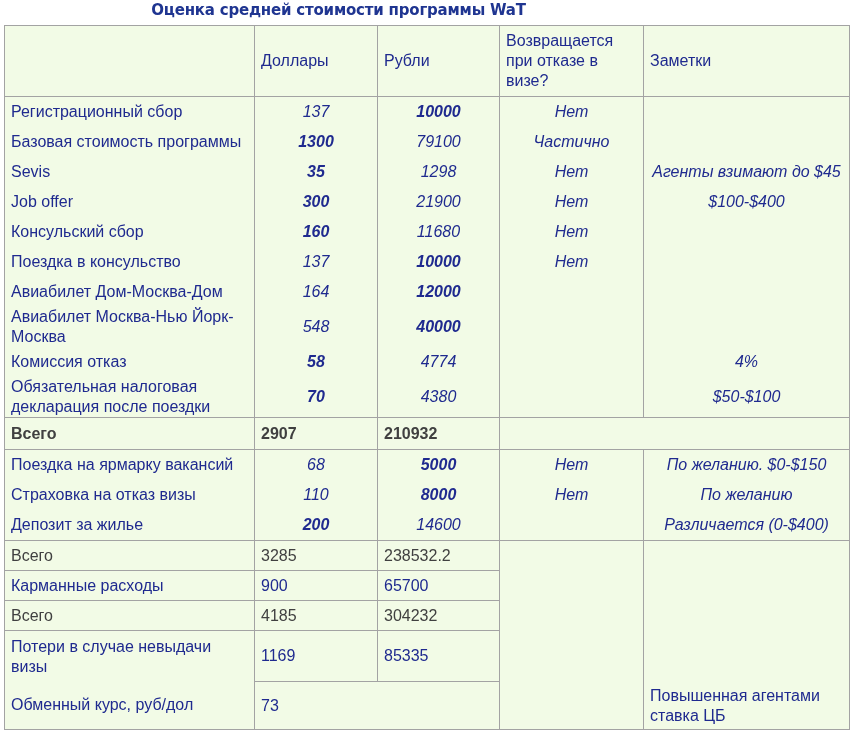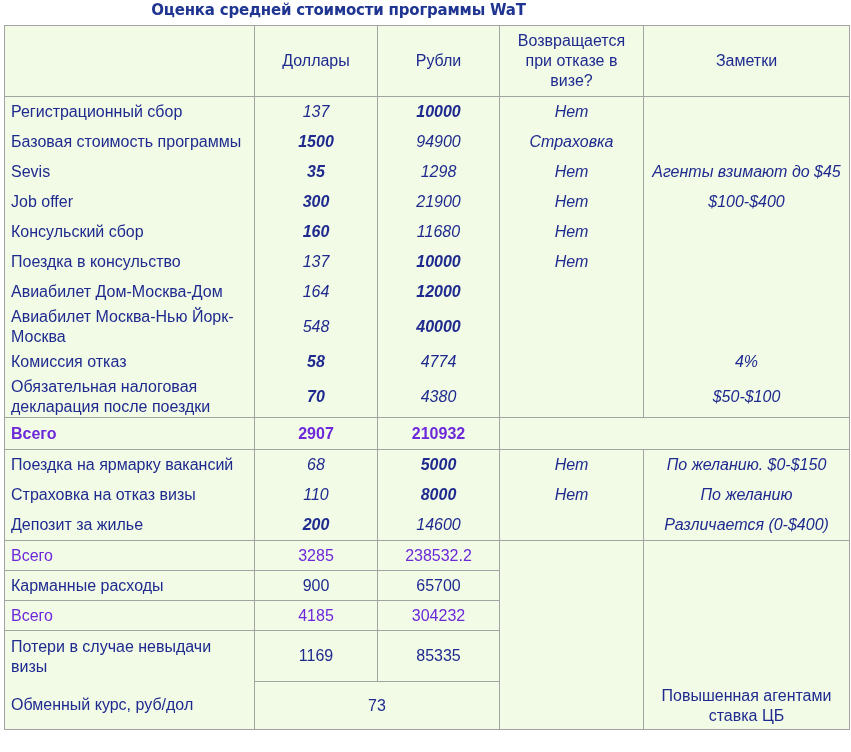--- a/index.html
+++ b/index.html
@@ -1,28 +1,28 @@
 <!DOCTYPE html>
 <html><head>
 <meta charset="utf-8">
 <style>
   html, body { margin: 0; padding: 0; background: #ffffff; }
   body { width: 851px; height: 752px; overflow: hidden; position: relative; font-family: "Liberation Sans", sans-serif; color: #1f2a8f; }
   .title { position: absolute; left: 0; top: 1px; width: 677px; text-align: center; font-family: "DejaVu Sans", sans-serif; font-weight: bold; font-size: 15px; color: #1f3591; letter-spacing: -0.2px; }
   table.grid { position: absolute; left: 4px; top: 25px; width: 845px; border-collapse: collapse; table-layout: fixed; background: #f2fbe6; }
   table.grid td { border: 1px solid #a3a3a3; padding: 0 6px; font-size: 16px; line-height: 20px; vertical-align: middle; }
   col.c1 { width: 250px; } col.c2 { width: 123px; } col.c3 { width: 122px; } col.c4 { width: 144px; } col.c5 { width: 206px; }
-  .center { text-align: center; }
+  .center { text-align: left; }
   .hdr td { height: 70px; }
   .stack { padding-top: 3px; padding-bottom: 3px; }
   .line { height: 30px; display: flex; align-items: center; }
   .line.two { height: 40px; }
   .stack.center .line { justify-content: center; font-style: italic; }
   .b { font-weight: bold; }
-  .orange { color: #6d28d9; }
+  .orange { color: #404040; }
   .row-total1 td { height: 31px; }
   .row-31 td { height: 29px; }
   .lossblk { height: 50px; display: flex; align-items: center; }
   .rateblk { height: 46px; display: flex; align-items: center; }
   .notes-bottom { vertical-align: bottom !important; padding-bottom: 3px !important; }
 </style>
 </head>
 <body>
 
 <div class="title">Оценка средней стоимости программы WaT</div>
@@ -53,45 +53,45 @@
       <div class="line">Job offer</div>
       <div class="line">Консульский сбор</div>
       <div class="line">Поездка в консульство</div>
       <div class="line">Авиабилет Дом-Москва-Дом</div>
       <div class="line two">Авиабилет Москва-Нью Йорк-Москва</div>
       <div class="line">Комиссия отказ</div>
       <div class="line two">Обязательная налоговая декларация  после поездки</div>
     </td>
     <td class="stack center">
       <div class="line">137</div>
-      <div class="line b">1500</div>
+      <div class="line b">1300</div>
       <div class="line b">35</div>
       <div class="line b">300</div>
       <div class="line b">160</div>
       <div class="line">137</div>
       <div class="line">164</div>
       <div class="line two">548</div>
       <div class="line b">58</div>
       <div class="line two b">70</div>
     </td>
     <td class="stack center">
       <div class="line b">10000</div>
-      <div class="line">94900</div>
+      <div class="line">79100</div>
       <div class="line">1298</div>
       <div class="line">21900</div>
       <div class="line">11680</div>
       <div class="line b">10000</div>
       <div class="line b">12000</div>
       <div class="line two b">40000</div>
       <div class="line">4774</div>
       <div class="line two">4380</div>
     </td>
     <td class="stack center">
       <div class="line">Нет</div>
-      <div class="line">Страховка</div>
+      <div class="line">Частично</div>
       <div class="line">Нет</div>
       <div class="line">Нет</div>
       <div class="line">Нет</div>
       <div class="line">Нет</div>
       <div class="line"></div>
       <div class="line two"></div>
       <div class="line"></div>
       <div class="line two"></div>
     </td>
     <td class="stack center">

